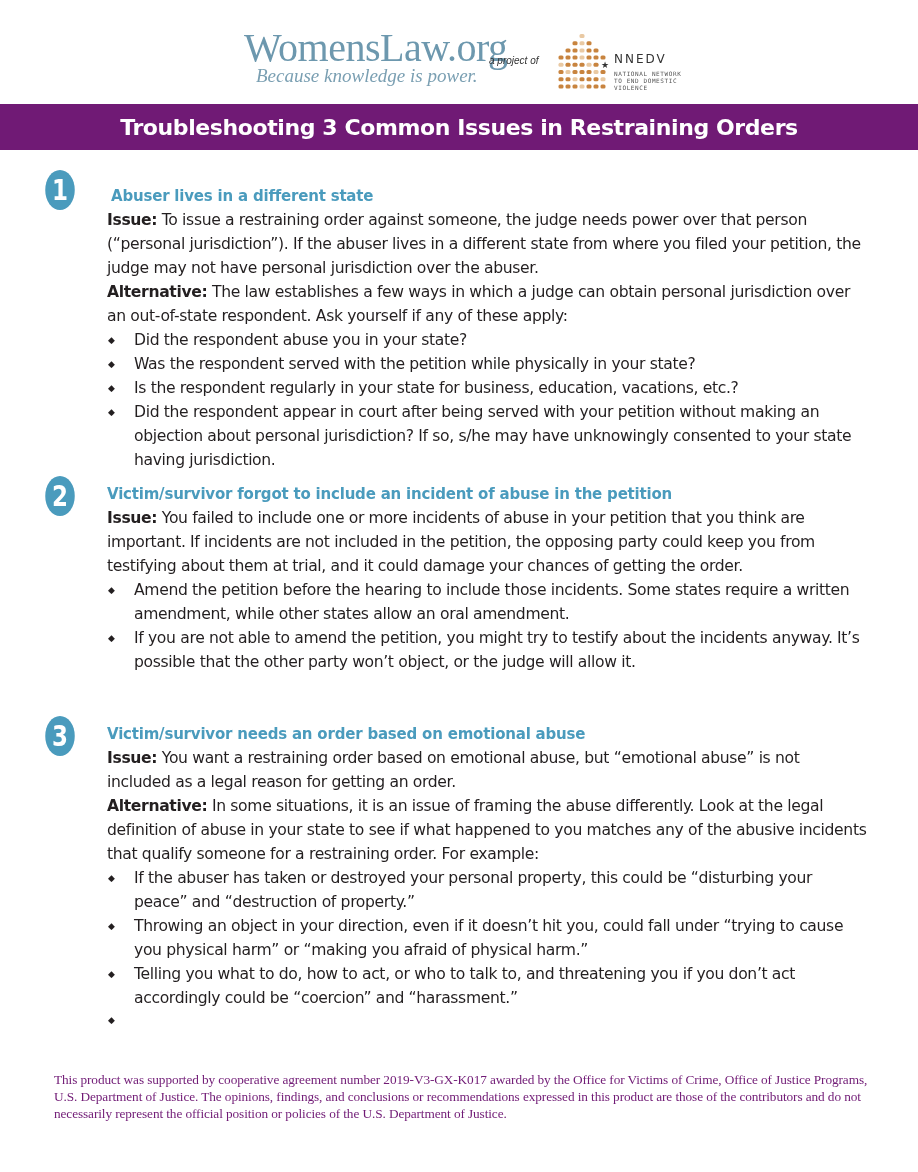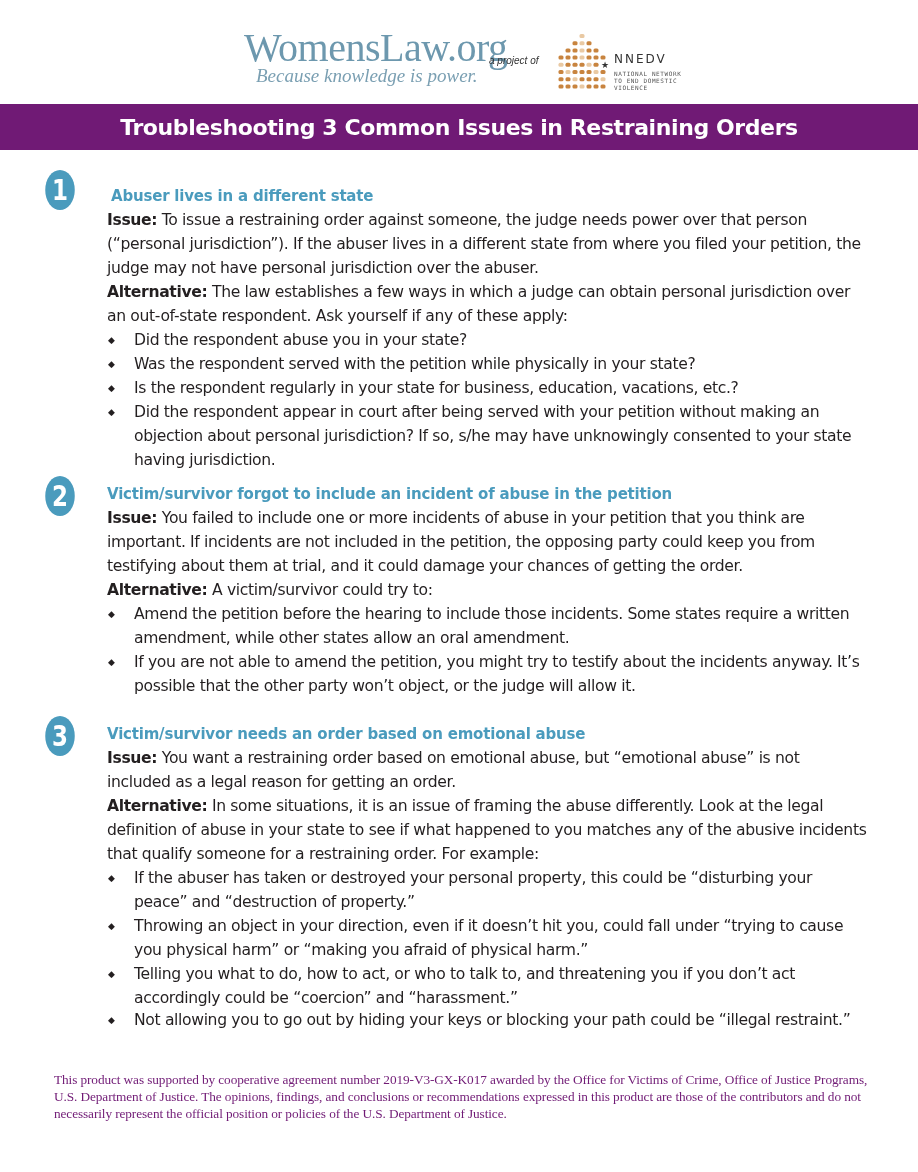--- a/index.html
+++ b/index.html
@@ -111,36 +111,35 @@
       <li><span class="bullet">◆</span><span>Did the respondent appear in court after being served with your petition without making an objection about personal jurisdiction? If so, s/he may have unknowingly consented to your state having jurisdiction.</span></li>
     </ul>
   </div>
 </div>
 
 <div class="section" style="top:482px;">
   <div class="num-circle" style="top:-6px;">2</div>
   <div class="content" style="top:0;">
     <div class="sec-title">Victim/survivor forgot to include an incident of abuse in the petition</div>
     <div class="para"><b>Issue:</b> <span>You failed to include one or more incidents of abuse in your petition that you think are important. If incidents are not included in the petition, the opposing party could keep you from testifying about them at trial, and it could damage your chances of getting the order.</span></div>
-    <div class="para"><b>Alternative:</b> <span>A victim/survivor could try to:</span></div>
     <ul class="bullets">
       <li><span class="bullet">◆</span><span>Amend the petition before the hearing to include those incidents. Some states require a written amendment, while other states allow an oral amendment.</span></li>
       <li><span class="bullet">◆</span><span>If you are not able to amend the petition, you might try to testify about the incidents anyway. It’s possible that the other party won’t object, or the judge will allow it.</span></li>
     </ul>
   </div>
 </div>
 
 <div class="section" style="top:722px;">
   <div class="num-circle" style="top:-6px;">3</div>
   <div class="content" style="top:0;">
     <div class="sec-title">Victim/survivor needs an order based on emotional abuse</div>
     <div class="para"><b>Issue:</b> <span>You want a restraining order based on emotional abuse, but “emotional abuse” is not included as a legal reason for getting an order.</span></div>
     <div class="para"><b>Alternative:</b> <span>In some situations, it is an issue of framing the abuse differently. Look at the legal definition of abuse in your state to see if what happened to you matches any of the abusive incidents that qualify someone for a restraining order. For example:</span></div>
     <ul class="bullets">
       <li><span class="bullet">◆</span><span>If the abuser has taken or destroyed your personal property, this could be “disturbing your peace” and “destruction of property.”</span></li>
       <li><span class="bullet">◆</span><span>Throwing an object in your direction, even if it doesn’t hit you, could fall under “trying to cause you physical harm” or “making you afraid of physical harm.”</span></li>
       <li><span class="bullet">◆</span><span>Telling you what to do, how to act, or who to talk to, and threatening you if you don’t act accordingly could be “coercion” and “harassment.”</span></li>
-      <li style="line-height:20px;"><span class="bullet">◆</span><span>Not allowing you to go out by hiding your keys or blocking your path could be “illegal restraint.”</span></li>
+      <li style="line-height:20px;"><span class="bullet">◆</span></li>
     </ul>
   </div>
 </div>
 
 <div class="footer">This product was supported by cooperative agreement number 2019-V3-GX-K017 awarded by the Office for Victims of Crime, Office of Justice Programs, U.S. Department of Justice. The opinions, findings, and conclusions or recommendations expressed in this product are those of the contributors and do not necessarily represent the official position or policies of the U.S. Department of Justice.</div>
 
 </body></html>

